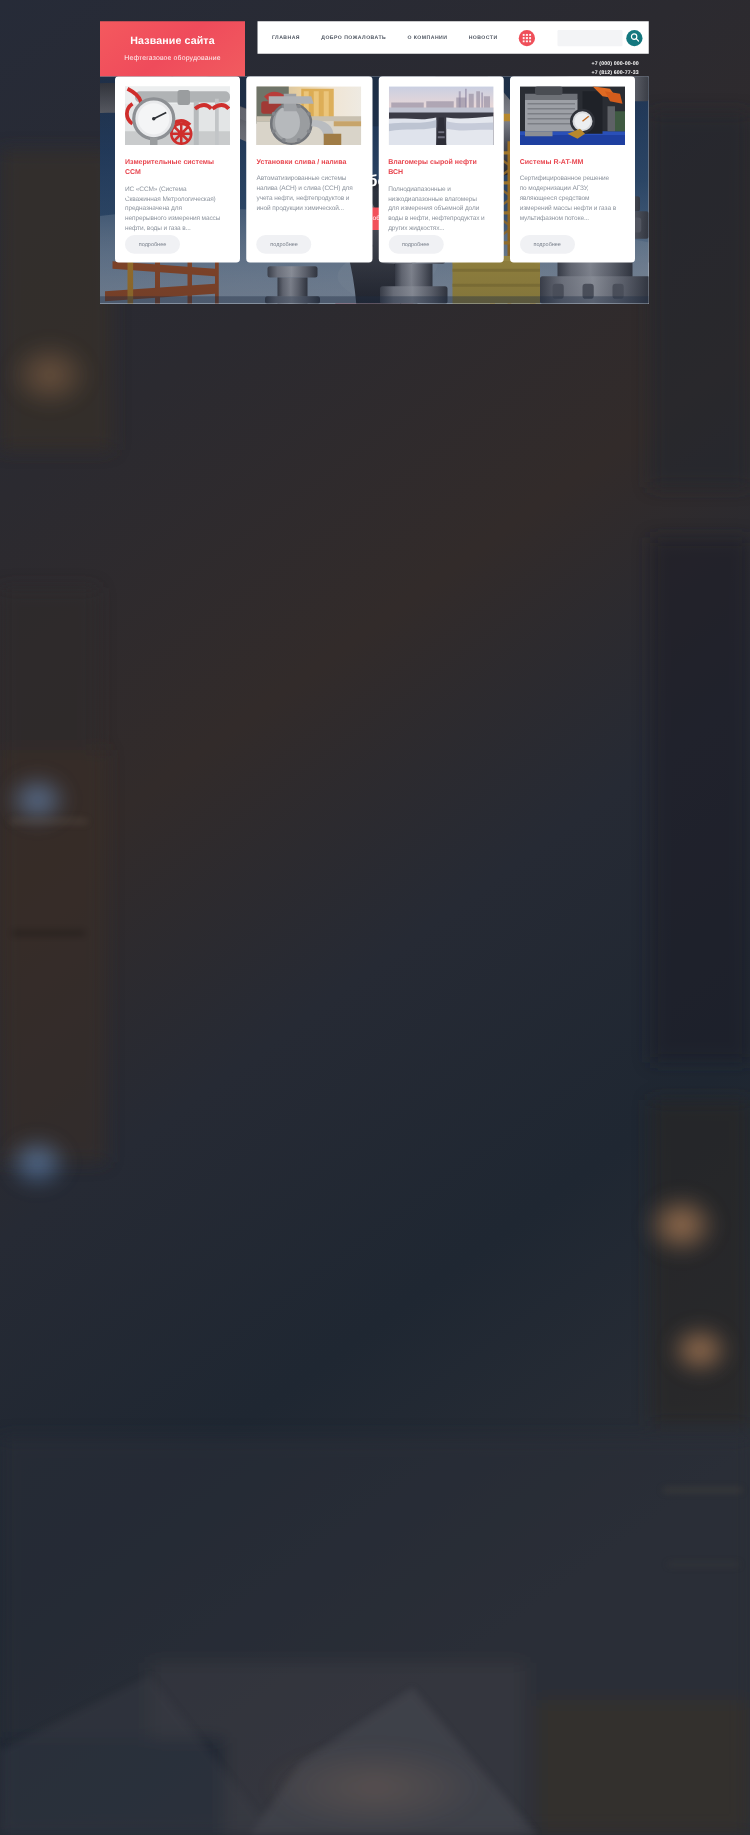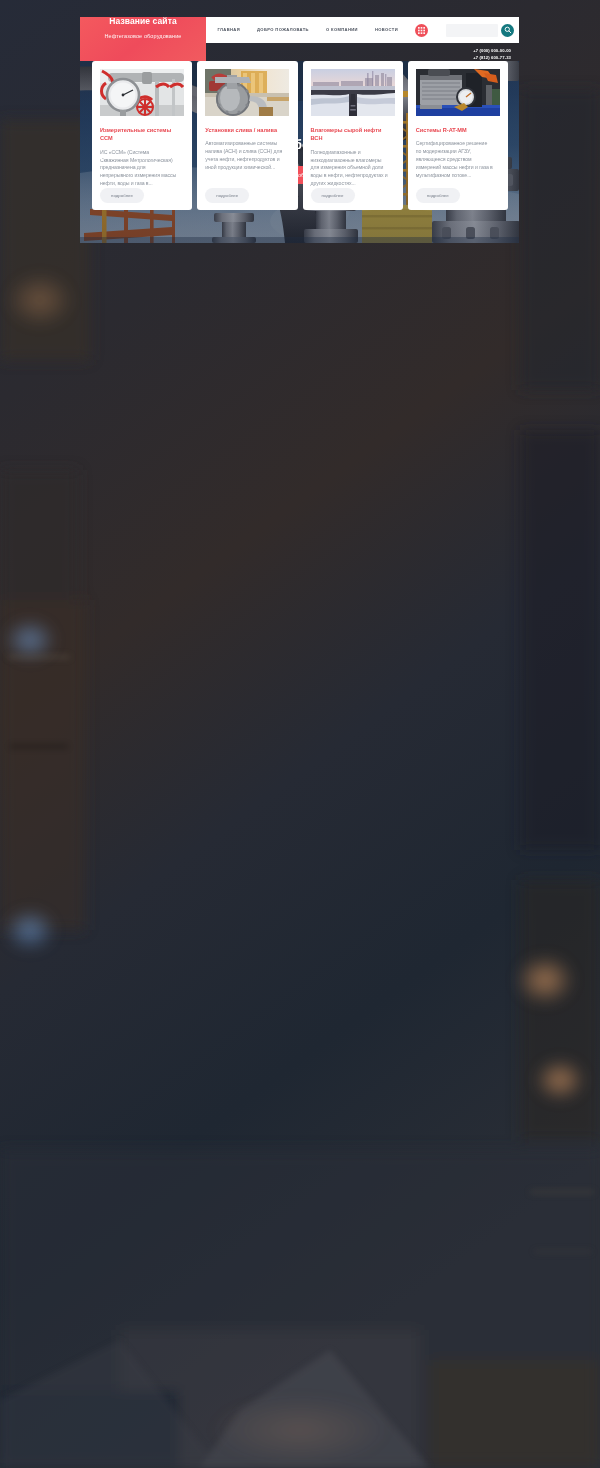--- a/index.html
+++ b/index.html
@@ -4,23 +4,23 @@
 <style>
 *{box-sizing:border-box;margin:0;padding:0}
 html,body{width:600px;height:1468px;overflow:hidden}
 body{font-family:"Liberation Sans",sans-serif;background:#1b212c;position:relative;-webkit-font-smoothing:antialiased}
 #bg{position:absolute;left:0;top:0;width:600px;height:1468px;z-index:0;overflow:hidden}
 #bg svg{display:block}
 #page{position:absolute;left:80px;top:17px;width:439px;z-index:2}
 
 
 .hdr{position:relative;height:44px}
-.logo{position:absolute;left:0;top:0;width:126px;height:44px;
+.logo{position:absolute;left:0;top:0;width:116px;height:44px;
   background:linear-gradient(140deg,#f4595e 0%,#ef4b5b 50%,#f15b5f 100%);
-  display:flex;flex-direction:column;align-items:center;justify-content:flex-start;color:#fff;z-index:3}
+  display:flex;flex-direction:column;align-items:center;justify-content:center;color:#fff;z-index:3}
 .logo .t{font-size:8.5px;font-weight:bold;letter-spacing:.1px;line-height:1}
 .logo .s{font-size:5.5px;margin-top:7px;opacity:.95;letter-spacing:.12px;font-weight:400}
 .navbar{position:absolute;left:126px;top:0;width:313px;height:26px;background:#fff;display:flex;align-items:center;z-index:2}
 .nav{display:flex;align-items:center;flex:1;padding-left:3px}
 .nav a{font-size:4.1px;color:#4a515d;text-decoration:none;letter-spacing:.38px;font-weight:bold;padding:0 8.5px;white-space:nowrap;line-height:1}
 .menubtn{width:13px;height:13px;border-radius:50%;background:#ef4f59;display:flex;align-items:center;justify-content:center;flex:none;margin-right:18px;margin-left:6px}
 .searchbox{width:52px;height:13px;background:#f3f4f6;border-radius:1px;flex:none;border:none;outline:none}
 .searchbtn{width:13px;height:13px;border-radius:50%;background:#14787f;display:flex;align-items:center;justify-content:center;margin-left:3px;margin-right:5px;flex:none}
 .phones{position:absolute;right:8px;top:30px;text-align:right;color:#fff;font-size:4.2px;line-height:1.78;letter-spacing:.1px;font-weight:bold;z-index:4}
 

